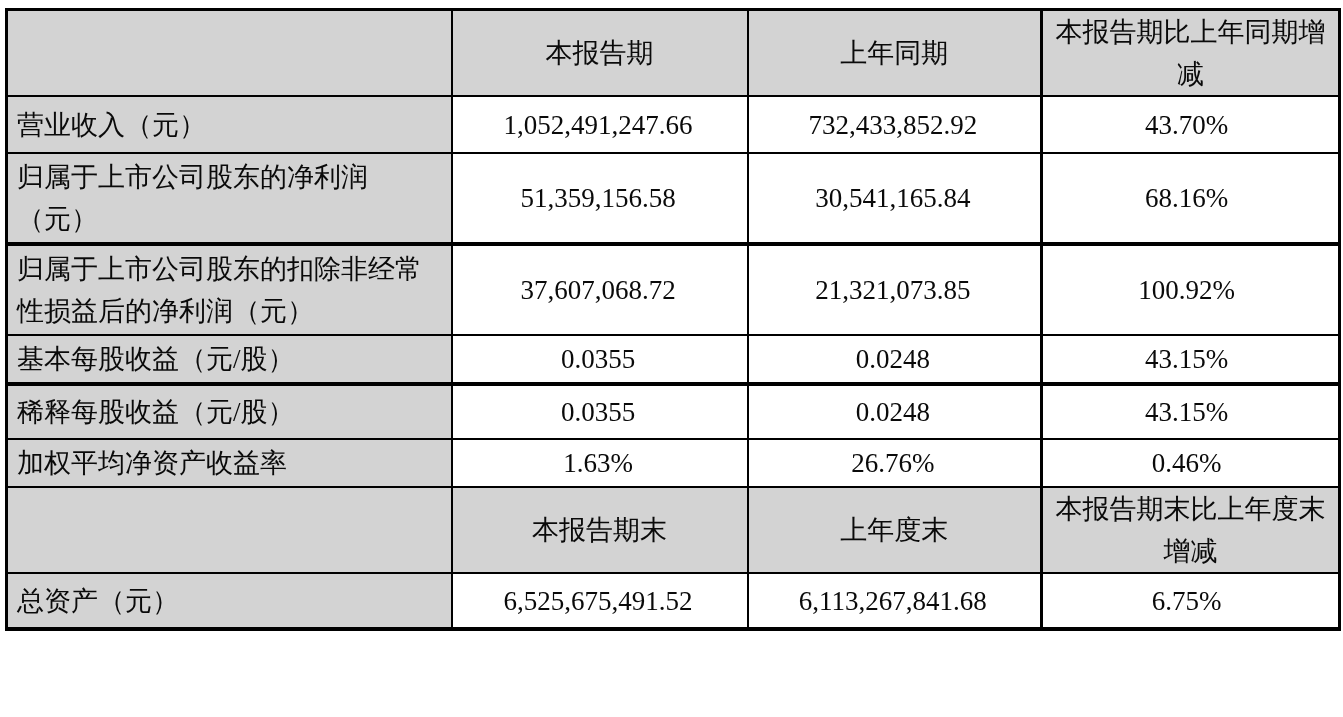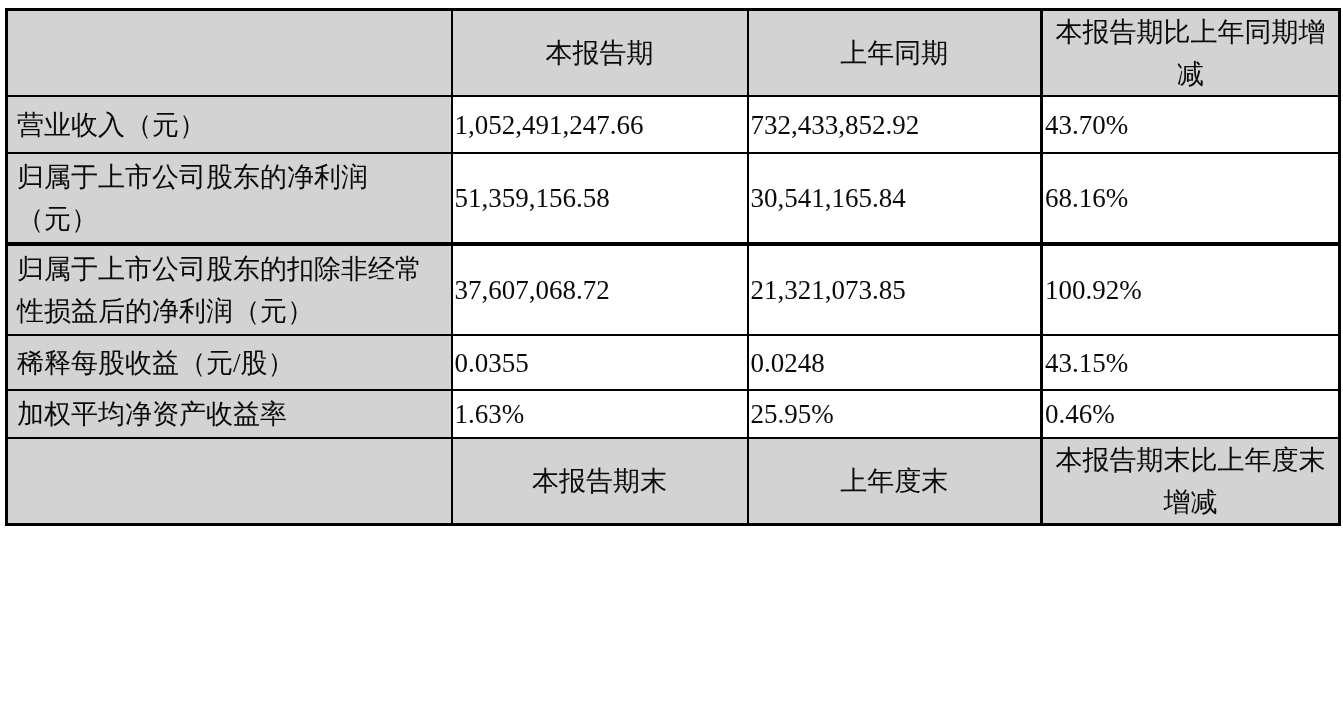--- a/index.html
+++ b/index.html
@@ -43,21 +43,21 @@
     text-align: center;
     padding: 0 2px;
   }
   td.label {
     background: #d3d3d3;
     text-align: left;
     padding: 2px 8px 2px 9px;
   }
   td.val {
     background: #ffffff;
-    text-align: left;
+    text-align: center;
     padding: 2px 5px 2px 2px;
   }
   td.pct { padding-right: 10px; }
 </style>
 </head>
 <body>
 
 <table class="fin">
   <colgroup>
     <col class="c0">
@@ -89,37 +89,49 @@
   </tr>
 
   <tr style="height:78px">
     <td class="label">归属于上市公司股东的扣除非经常性损益后的净利润（元）</td>
     <td class="val">37,607,068.72</td>
     <td class="val">21,321,073.85</td>
     <td class="val pct v4">100.92%</td>
   </tr>
 
 
+  <tr style="height:48px" class="thick-b">
+    <td class="label">基本每股收益（元/股）</td>
+    <td class="val">0.0355</td>
+    <td class="val">0.0248</td>
+    <td class="val pct v4">43.15%</td>
+  </tr>
 
   <tr style="height:55px">
     <td class="label">稀释每股收益（元/股）</td>
     <td class="val">0.0355</td>
     <td class="val">0.0248</td>
     <td class="val pct v4">43.15%</td>
   </tr>
 
   <tr style="height:48px">
     <td class="label">加权平均净资产收益率</td>
     <td class="val">1.63%</td>
-    <td class="val">25.95%</td>
+    <td class="val">26.76%</td>
     <td class="val pct v4">0.46%</td>
   </tr>
 
   <tr style="height:72px">
     <th class="hdr"></th>
     <th class="hdr">本报告期末</th>
     <th class="hdr">上年度末</th>
     <th class="hdr v4">本报告期末比上年度末增减</th>
   </tr>
 
+  <tr style="height:56px" class="thick-b">
+    <td class="label">总资产（元）</td>
+    <td class="val">6,525,675,491.52</td>
+    <td class="val">6,113,267,841.68</td>
+    <td class="val pct v4">6.75%</td>
+  </tr>
 
 </tbody>
   </table>
 
 </body></html>

